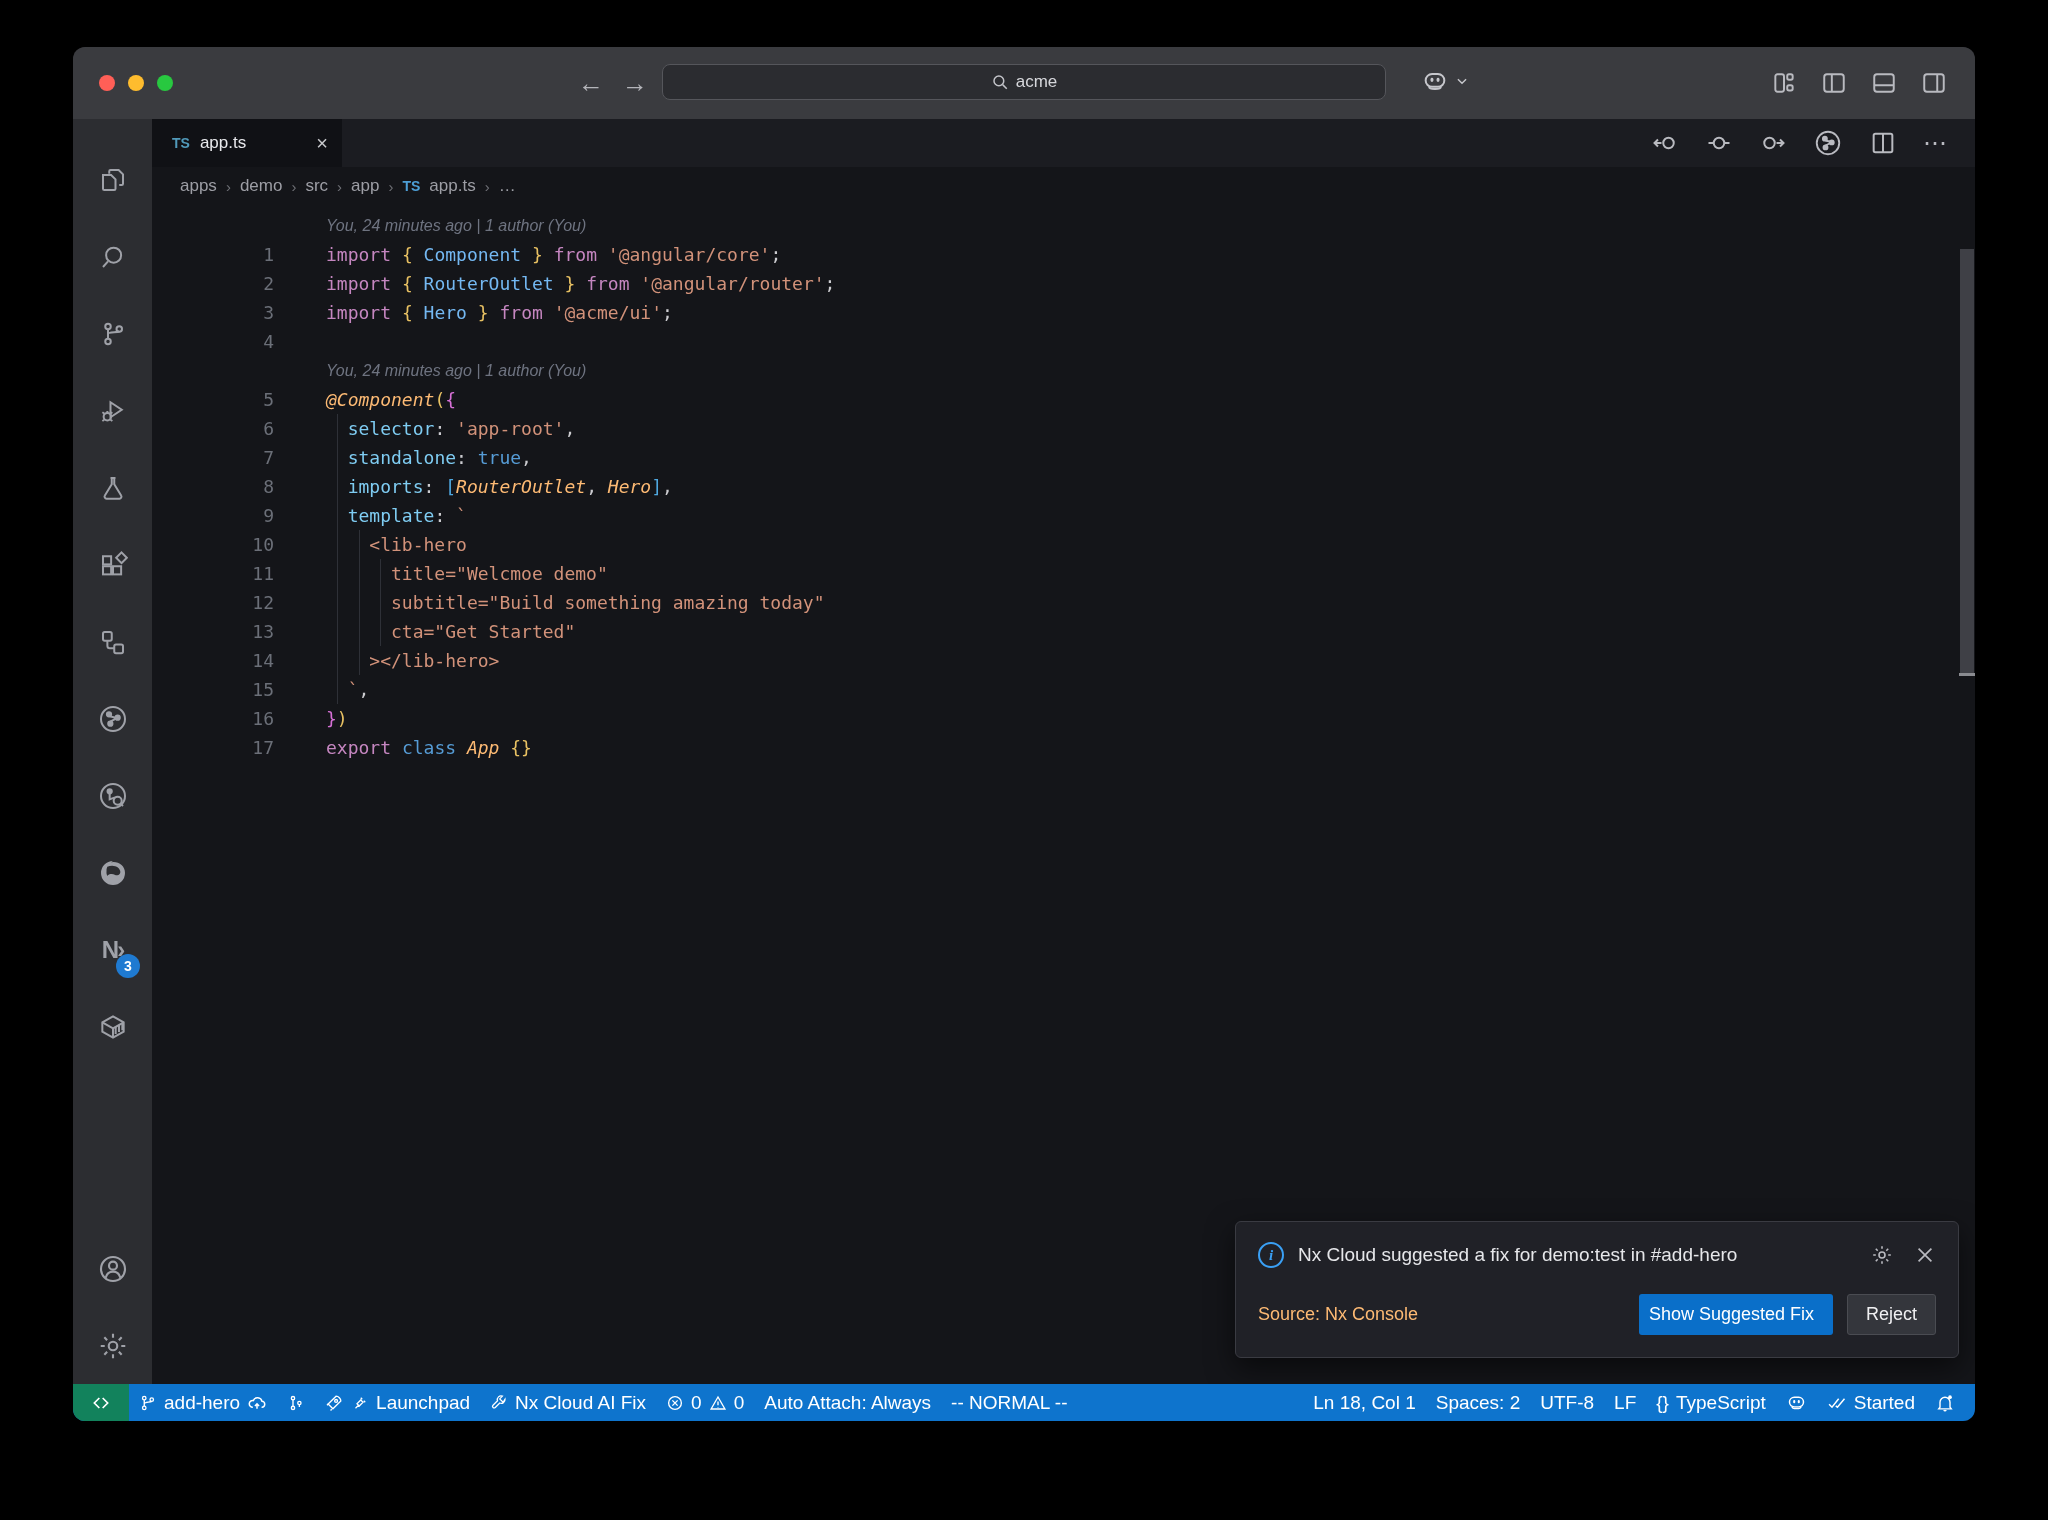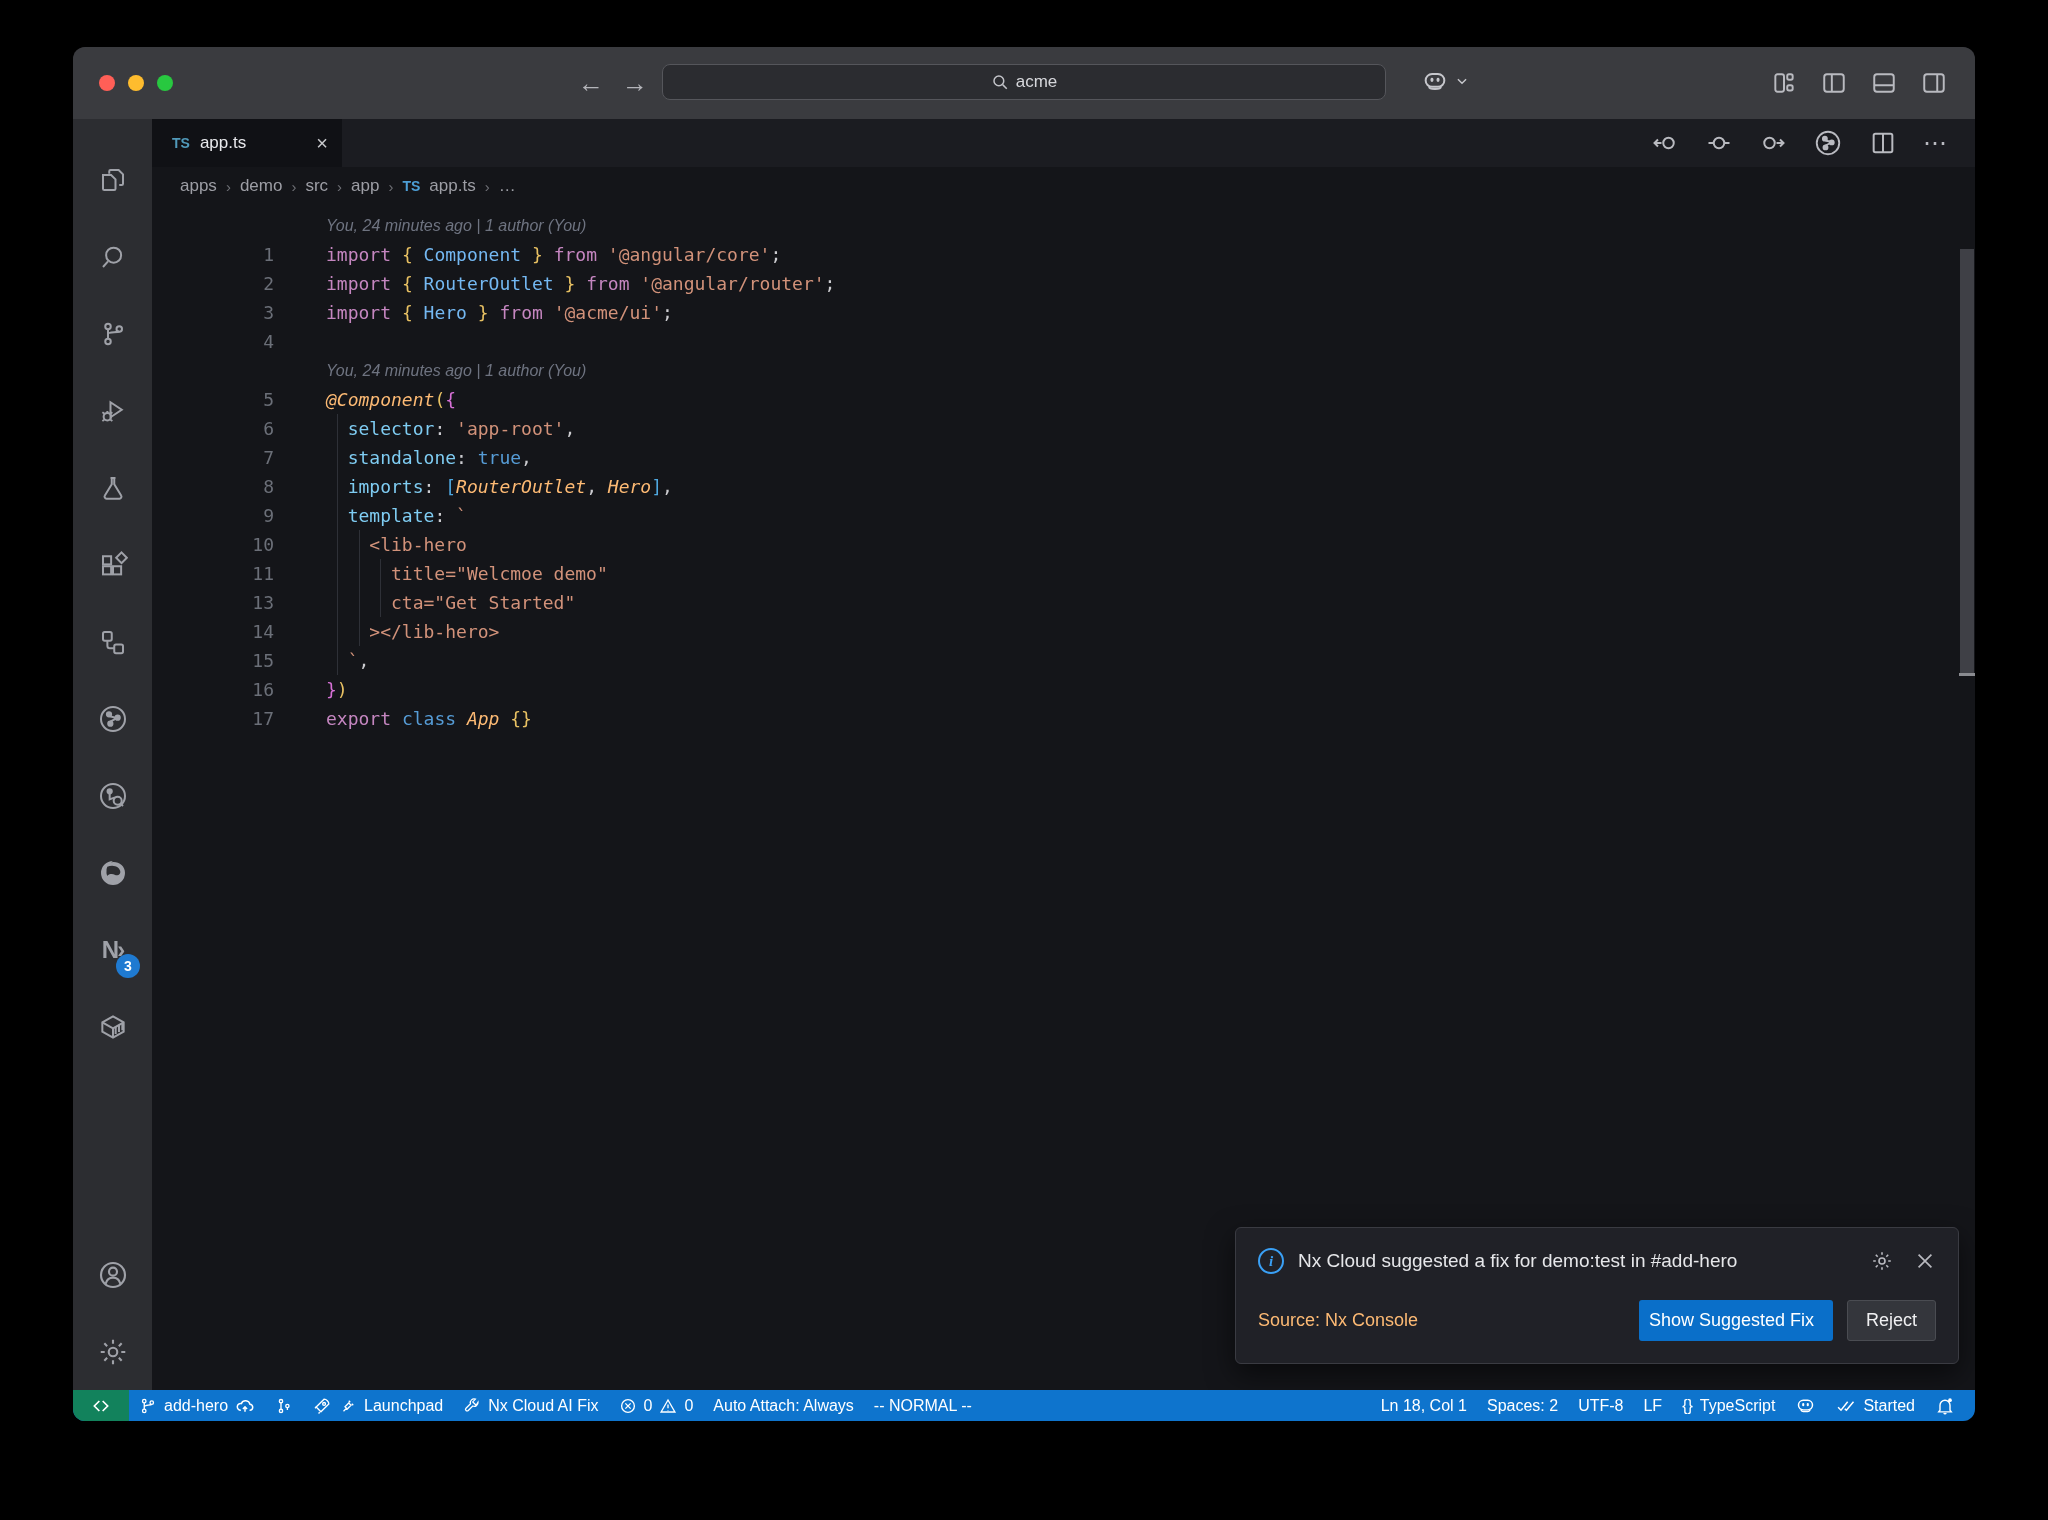--- a/index.html
+++ b/index.html
@@ -88,22 +88,22 @@
                 font-weight:bold; font-family:"Liberation Serif", serif; font-style:italic; flex:0 0 auto;}
   .notif-actions-ico { margin-left:auto; display:flex; gap:20px; color:#b9bac0; }
   .notif-foot { display:flex; align-items:center; margin-top:26px; }
   .notif-source { color:#fdba74; font-size:18px; }
   .notif-buttons { margin-left:auto; display:flex; gap:14px; }
   .btn { font-size:18px; padding:9px 18px; border-radius:3px; border:1px solid transparent; }
   .btn-primary { background:#0a6fc9; color:#fff;padding-left:9px; }
   .btn-secondary { background:#34363c; color:#f0f0f2; border-color:#4a4c52; }
 
   
-  .statusbar { height:31px; background:#0e74cd; display:flex; align-items:stretch;
-               color:#fff; font-size:16px; flex:0 0 auto; }
+  .statusbar { height:37px; background:#0e74cd; display:flex; align-items:stretch;
+               color:#fff; font-size:19px; flex:0 0 auto; }
   .remote { width:56px; background:#12825c; display:flex; align-items:center; justify-content:center; }
   .sb-group { display:flex; align-items:stretch; }
   .sb-group.right { margin-left:auto; padding-right:10px; }
   .sb-item { display:flex; align-items:center; gap:7px; padding:0 10px; white-space:nowrap; }
   .sb-item .icon svg { display:block; }
 </style>
 </head>
 <body>
 
 <div class="window">
@@ -338,20 +338,21 @@
             <div class="code-row"><div class="gutter">3</div><div class="code-content"><span class="tk-kw">import</span><span class="tk-pu"> </span><span class="tk-yb">{</span><span class="tk-pu"> </span><span class="tk-id">Hero</span><span class="tk-pu"> </span><span class="tk-yb">}</span><span class="tk-pu"> </span><span class="tk-kw">from</span><span class="tk-pu"> </span><span class="tk-str">'@acme/ui'</span><span class="tk-pu">;</span></div></div>
             <div class="code-row"><div class="gutter">4</div><div class="code-content"></div></div>
             <div class="code-row"><div class="gutter"></div><div class="code-content blame">You, 24 minutes ago | 1 author (You)</div></div>
             <div class="code-row"><div class="gutter">5</div><div class="code-content"><span class="tk-ty">@Component</span><span class="tk-yb">(</span><span class="tk-pb">{</span></div></div>
             <div class="code-row"><div class="gutter">6</div><div class="code-content"><span class="guide" style="left: 1ch;"></span><span class="tk-pu">  </span><span class="tk-pr">selector</span><span class="tk-pu">: </span><span class="tk-str">'app-root'</span><span class="tk-pu">,</span></div></div>
             <div class="code-row"><div class="gutter">7</div><div class="code-content"><span class="guide" style="left: 1ch;"></span><span class="tk-pu">  </span><span class="tk-pr">standalone</span><span class="tk-pu">: </span><span class="tk-bl">true</span><span class="tk-pu">,</span></div></div>
             <div class="code-row"><div class="gutter">8</div><div class="code-content"><span class="guide" style="left: 1ch;"></span><span class="tk-pu">  </span><span class="tk-pr">imports</span><span class="tk-pu">: </span><span class="tk-bb">[</span><span class="tk-ty">RouterOutlet</span><span class="tk-pu">, </span><span class="tk-ty">Hero</span><span class="tk-bb">]</span><span class="tk-pu">,</span></div></div>
             <div class="code-row"><div class="gutter">9</div><div class="code-content"><span class="guide" style="left: 1ch;"></span><span class="tk-pu">  </span><span class="tk-pr">template</span><span class="tk-pu">: </span><span class="tk-str">`</span></div></div>
             <div class="code-row"><div class="gutter">10</div><div class="code-content"><span class="guide" style="left: 1ch;"></span><span class="guide" style="left: 3ch;"></span><span class="tk-str">    &lt;lib-hero</span></div></div>
             <div class="code-row"><div class="gutter">11</div><div class="code-content"><span class="guide" style="left: 1ch;"></span><span class="guide" style="left: 3ch;"></span><span class="guide" style="left: 5ch;"></span><span class="tk-str">      title="Welcmoe demo"</span></div></div>
+            <div class="code-row"><div class="gutter">12</div><div class="code-content"><span class="guide" style="left: 1ch;"></span><span class="guide" style="left: 3ch;"></span><span class="guide" style="left: 5ch;"></span><span class="tk-str">      subtitle="Build something amazing today"</span></div></div>
             <div class="code-row"><div class="gutter">13</div><div class="code-content"><span class="guide" style="left: 1ch;"></span><span class="guide" style="left: 3ch;"></span><span class="guide" style="left: 5ch;"></span><span class="tk-str">      cta="Get Started"</span></div></div>
             <div class="code-row"><div class="gutter">14</div><div class="code-content"><span class="guide" style="left: 1ch;"></span><span class="guide" style="left: 3ch;"></span><span class="tk-str">    &gt;&lt;/lib-hero&gt;</span></div></div>
             <div class="code-row"><div class="gutter">15</div><div class="code-content"><span class="guide" style="left: 1ch;"></span><span class="tk-str">  `</span><span class="tk-pu">,</span></div></div>
             <div class="code-row"><div class="gutter">16</div><div class="code-content"><span class="tk-pb">}</span><span class="tk-yb">)</span></div></div>
             <div class="code-row"><div class="gutter">17</div><div class="code-content"><span class="tk-kw">export</span><span class="tk-pu"> </span><span class="tk-bl">class</span><span class="tk-pu"> </span><span class="tk-ty">App</span><span class="tk-pu"> </span><span class="tk-yb">{}</span></div></div>
           </div>
 
         <div class="scrollbar">
           <div class="scroll-thumb"></div>
           <div class="scroll-marker"></div>

